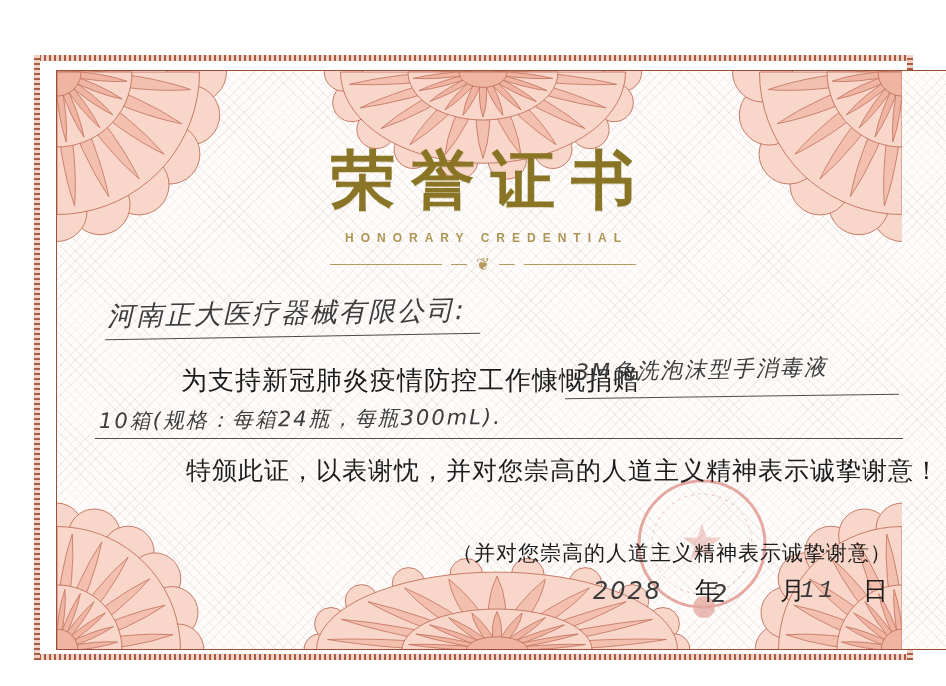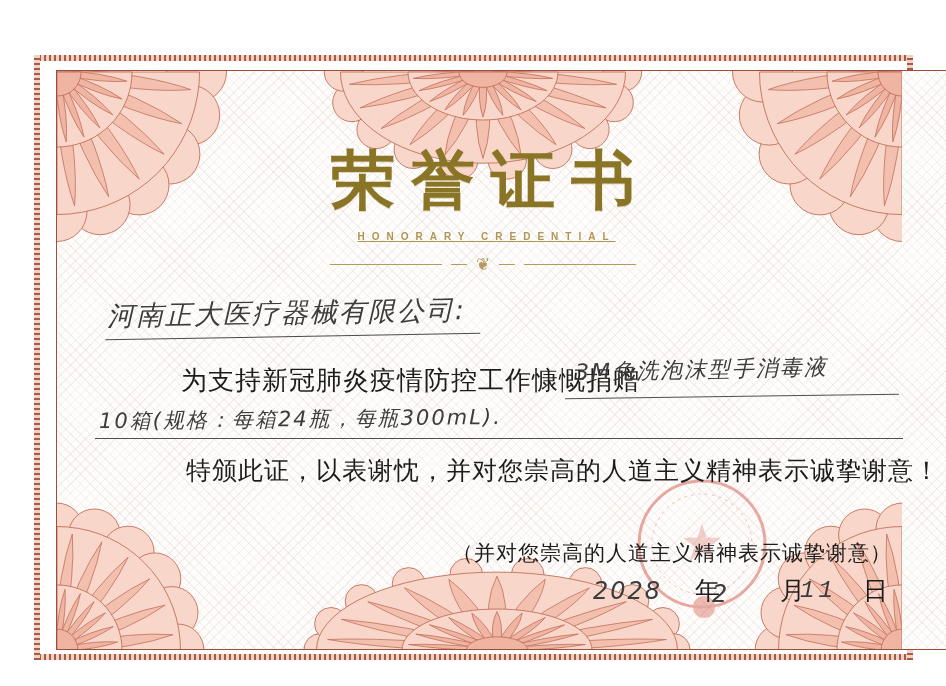--- a/index.html
+++ b/index.html
@@ -21,22 +21,22 @@
            repeating-linear-gradient(45deg, rgba(190,168,158,.16) 0 1px, rgba(0,0,0,0) 1px 7px),
            repeating-linear-gradient(135deg, rgba(190,168,158,.16) 0 1px, rgba(0,0,0,0) 1px 7px),
            #fffdfb;}
   #lace{position:absolute;left:0;top:0;z-index:1;}
   #seal{position:absolute;left:568px;top:400px;z-index:2;}
   .txt{position:absolute;white-space:nowrap;}
   .title{z-index:3;left:426px;top:66px;transform:translateX(-50%);
          font-size:64px;font-weight:bold;letter-spacing:16px;padding-left:16px;
          color:#8a7526;text-shadow:0 1px 0 rgba(138,117,38,.25);}
   .subtitle{z-index:3;left:426px;top:160px;transform:translateX(-50%);
-            font-family:"Liberation Sans",sans-serif;font-size:10px;font-weight:600;
-            letter-spacing:7px;padding-left:7px;color:#ad9556;text-decoration:underline;}
+            font-family:"Liberation Sans",sans-serif;font-size:12px;font-weight:600;
+            letter-spacing:7px;padding-left:7px;color:#ad9556;}
   .divider{z-index:3;position:absolute;left:426px;top:188px;transform:translateX(-50%);
            display:flex;align-items:center;gap:9px;color:#b49a5c;}
   .dline{width:112px;height:1px;background:#b49a5c;}
   .ddash{width:16px;height:1px;background:#b49a5c;}
   .dorn{font-size:17px;line-height:10px;color:#b49a5c;font-family:"DejaVu Sans",sans-serif;}
   .print{z-index:3;color:#1c1c1c;font-weight:400;letter-spacing:1px;margin-left:36px;}
   .hand{z-index:3;color:#3c3c3c;font-family:"DejaVu Sans",sans-serif;font-style:italic;
         letter-spacing:2px;}
   .recipient{left:48px;top:224px;font-size:27px;padding:0 14px 5px 2px;
              border-bottom:1.7px solid #4a4a4a;transform:rotate(-1deg);}

